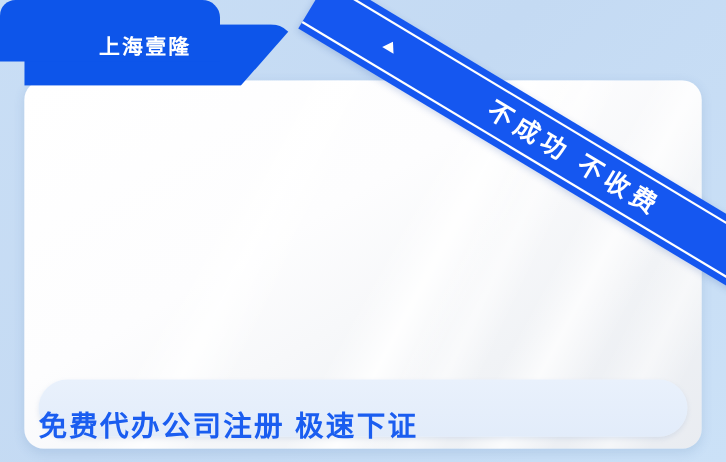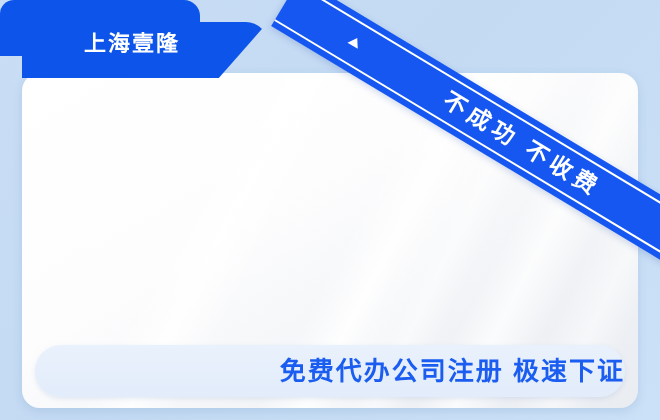--- a/index.html
+++ b/index.html
@@ -85,21 +85,21 @@
   }
   .brand-label {
     position: absolute;
     left: 22px;
     top: 22px;
     width: 220px;
     height: 44px;
     line-height: 44px;
     text-align: center;
     color: #ffffff;
-    font-size: 22px;
+    font-size: 19px;
     font-weight: bold;
     letter-spacing: 2px;
     z-index: 5;
     white-space: nowrap;
   }
 
   
   .ribbon {
     position: absolute;
     left: 300px;
@@ -176,25 +176,25 @@
     width: 590px;
     height: 52px;
     border-radius: 26px;
     background: linear-gradient(180deg, #e9f1fc 0%, #e2ecfa 100%);
     box-shadow: 0 2px 5px rgba(120,150,195,0.18);
     z-index: 2;
   }
   .cta-text {
     position: absolute;
     left: 0;
-    top: 0;
+    top: 16px;
     width: 100%;
     height: 52px;
     line-height: 52px;
-    text-align: right;
+    text-align: left;
     color: #1a5df0;
     font-size: 26px;
     font-weight: bold;
     letter-spacing: 2px;
     white-space: nowrap;
   }
 </style>
 </head>
 <body>
 

